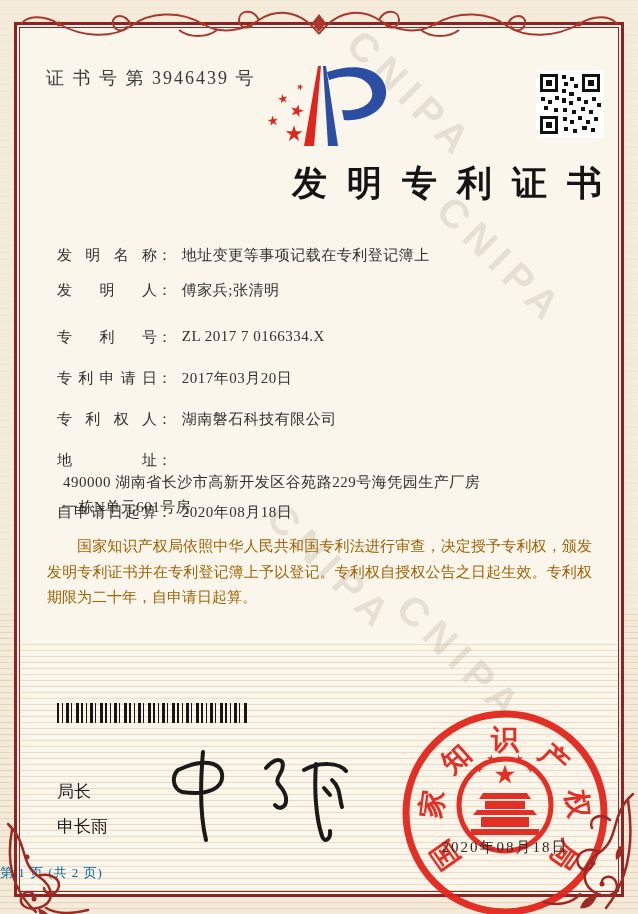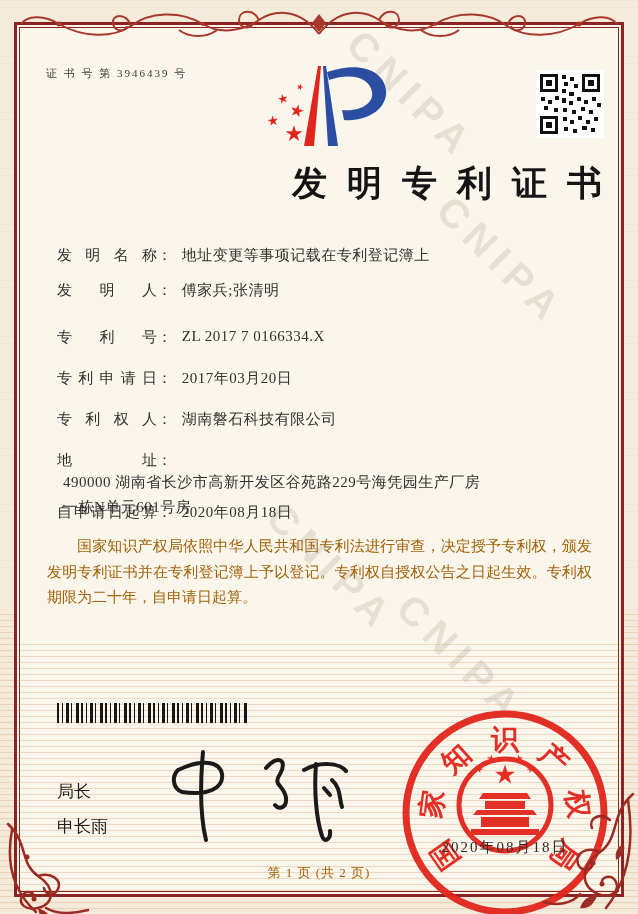--- a/index.html
+++ b/index.html
@@ -26,21 +26,21 @@
   .sheet-stripes{
     position:absolute;left:0;right:0;bottom:0;height:250px;
     background:repeating-linear-gradient(180deg, rgba(205,152,96,.30) 0 1px, rgba(255,255,255,0) 1px 6px);
   }
   .wm{
     position:absolute;z-index:1;color:rgba(150,138,118,.20);
     font-family:"Liberation Sans","DejaVu Sans",sans-serif;
     font-weight:bold;font-size:40px;letter-spacing:8px;
     transform:rotate(45deg);pointer-events:none;
   }
-  .cert-no{position:absolute;left:46px;top:66px;z-index:2;font-size:11px;letter-spacing:2px;color:#3a3a3a;}
+  .cert-no{position:absolute;left:46px;top:66px;z-index:2;font-size:18px;letter-spacing:2px;color:#3a3a3a;}
   .logo{position:absolute;left:252px;top:54px;z-index:2;}
   .qr{position:absolute;left:536px;top:70px;z-index:2;}
   .title{
     position:absolute;left:0;right:16px;top:160px;z-index:2;text-align:right;
     font-size:35px;font-weight:bold;color:#141414;letter-spacing:20px;text-indent:20px;margin-left:24px;
   }
   .fields{position:absolute;left:57px;top:244px;width:545px;z-index:2;font-size:15px;color:#303030;}
   .frow{position:absolute;left:0;}
   .flabel{display:inline-block;width:100px;text-align:justify;text-align-last:justify;text-justify:inter-character;vertical-align:top;}
   .fcolon{display:inline-block;vertical-align:top;}
@@ -65,21 +65,21 @@
         #161616 19px 22px, transparent 22px 24px);
   }
   .signer{position:absolute;left:57px;top:780px;z-index:2;font-family:Liberation Mono, monospace;font-size:17px;color:#1c1c1c;}
   .signer div{margin-bottom:12px;}
   .signature{position:absolute;left:148px;top:740px;z-index:3;}
   .seal{position:absolute;left:395px;top:703px;z-index:2;opacity:.94;}
   .seal-date{
     position:absolute;left:398px;top:838px;width:214px;z-index:3;text-align:center;
     font-size:15px;color:#2c2c2c;letter-spacing:2px;
   }
-  .footer{position:absolute;left:0;right:0;top:864px;z-index:2;text-align:center;font-size:13px;color:#a16207;letter-spacing:1px;}
+  .footer{position:absolute;left:0;right:0;top:864px;z-index:2;text-align:left;font-size:13px;color:#0369a1;letter-spacing:1px;}
   .band-top{position:absolute;left:19px;top:0;z-index:2;}
   .corner-br{position:absolute;left:540px;top:790px;z-index:4;}
   .corner-bl{position:absolute;left:2px;top:822px;z-index:4;}
 </style>
 </head>
 <body>
 
 <div class="page-stripes-top"></div>
 <div class="page-stripes"></div>
 

